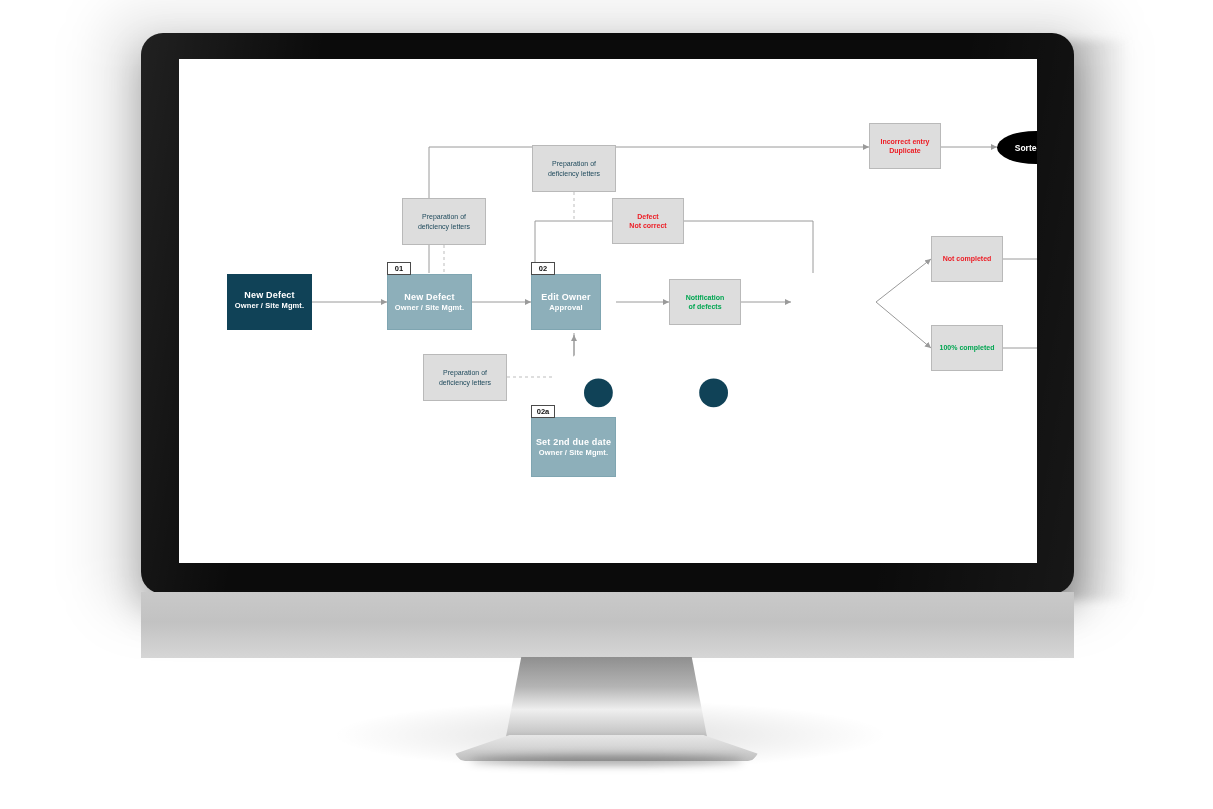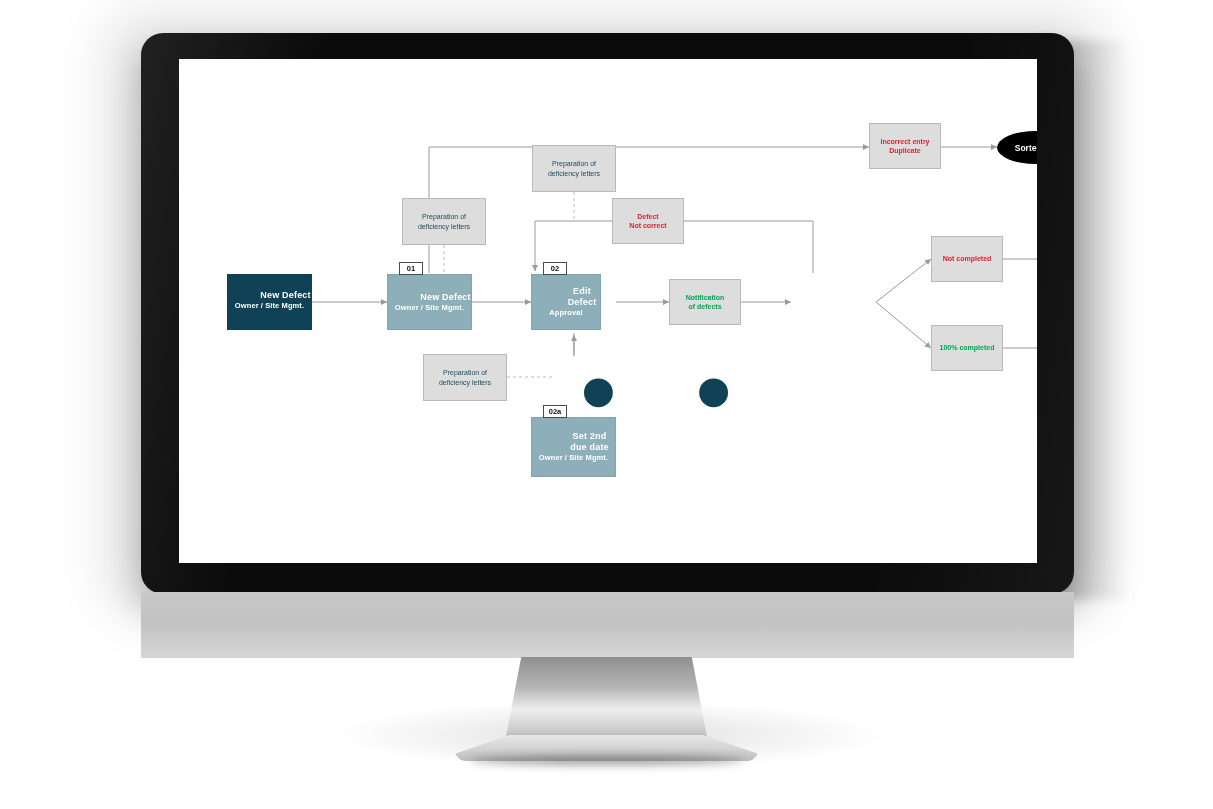--- a/index.html
+++ b/index.html
@@ -47,30 +47,30 @@
 
   
   .node{position:absolute;box-sizing:border-box;display:flex;flex-direction:column;
         align-items:center;justify-content:center;text-align:center;}
 
   .n-dark{background:#104257;color:#ffffff;}
   .n-teal{background:#8dafba;color:#ffffff;border:1px solid #7fa5b1;}
   .n-gray{background:#dddddd;border:1px solid #b9b9b9;}
   .n-oval{background:#000000;color:#ffffff;border-radius:50%;}
 
-  .t-main{font-weight:bold;font-size:9px;line-height:11px;letter-spacing:.2px;margin-left:32px;}
+  .t-main{font-weight:bold;font-size:9px;line-height:11px;letter-spacing:.2px;}
   .t-sub{font-size:7.5px;line-height:10px;font-weight:bold;letter-spacing:.1px;}
   .t-gray{color:#1f4a5c;font-size:7px;line-height:9.5px;}
   .t-red{color:#ed1c24;font-weight:bold;font-size:7px;line-height:9.5px;}
   .t-green{color:#00a651;font-weight:bold;font-size:7px;line-height:9.5px;}
   .t-oval{font-weight:bold;font-size:8.5px;color:#fff;}
 
   .badge{position:absolute;left:-1px;top:-13px;background:#ffffff;border:1px solid #4a4a4a;
          font-size:7.5px;font-weight:bold;color:#111;line-height:11px;
-         padding:0 4px;min-width:14px;text-align:center;margin-left:12px;}
+         padding:0 4px;min-width:14px;text-align:center;}
 
   .platform-icons{margin-top:3px;display:flex;gap:3px;align-items:center;justify-content:center;}
   .platform-icons svg{display:block;}
 </style>
 </head>
 <body>
 
 <div id="stage">
 
   <div class="halo"></div>
@@ -158,21 +158,21 @@
         </div>
 
         <div class="node n-teal" style="left:208px;top:215px;width:85px;height:56px;">
           <span class="badge">01</span>
           <div class="t-main">New Defect</div>
           <div class="t-sub">Owner / Site Mgmt.</div>
         </div>
 
         <div class="node n-teal" style="left:352px;top:215px;width:70px;height:56px;">
           <span class="badge">02</span>
-          <div class="t-main">Edit Defect</div>
+          <div class="t-main">Edit Owner</div>
           <div class="t-sub">Approval</div>
         </div>
 
         <div class="node n-teal" style="left:352px;top:358px;width:85px;height:60px;">
           <span class="badge">02a</span>
           <div class="t-main">Set 2nd due date</div>
           <div class="t-sub">Owner / Site Mgmt.</div>
         </div>
 
 

